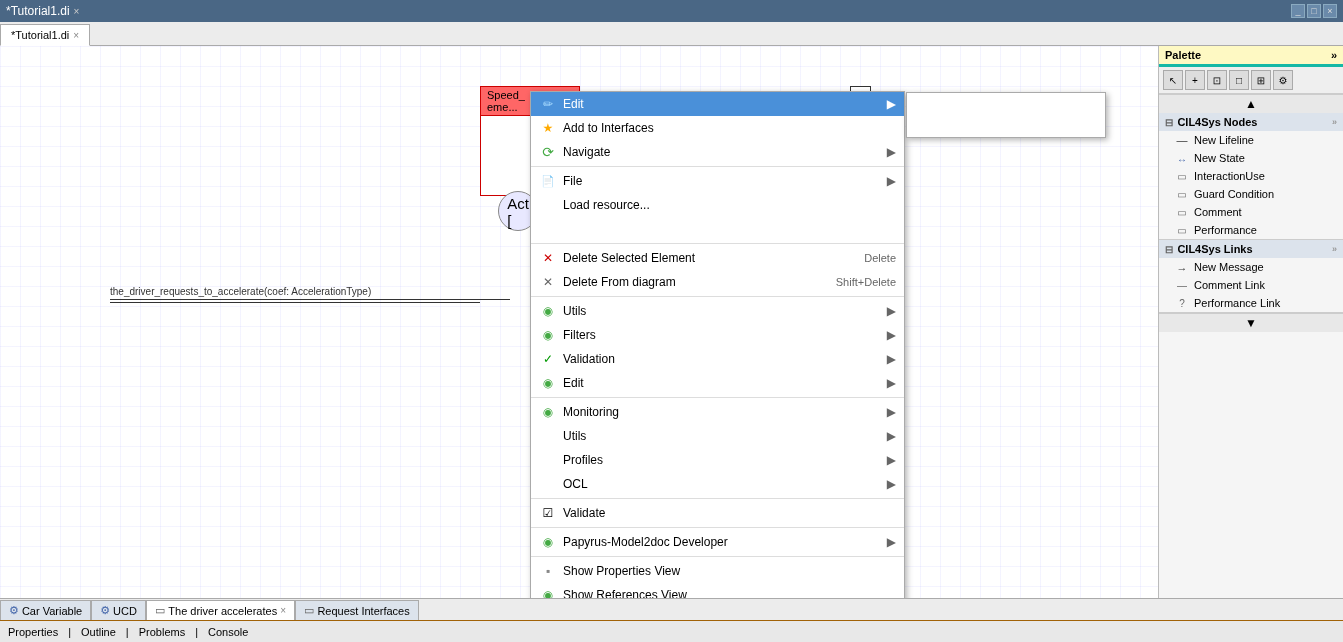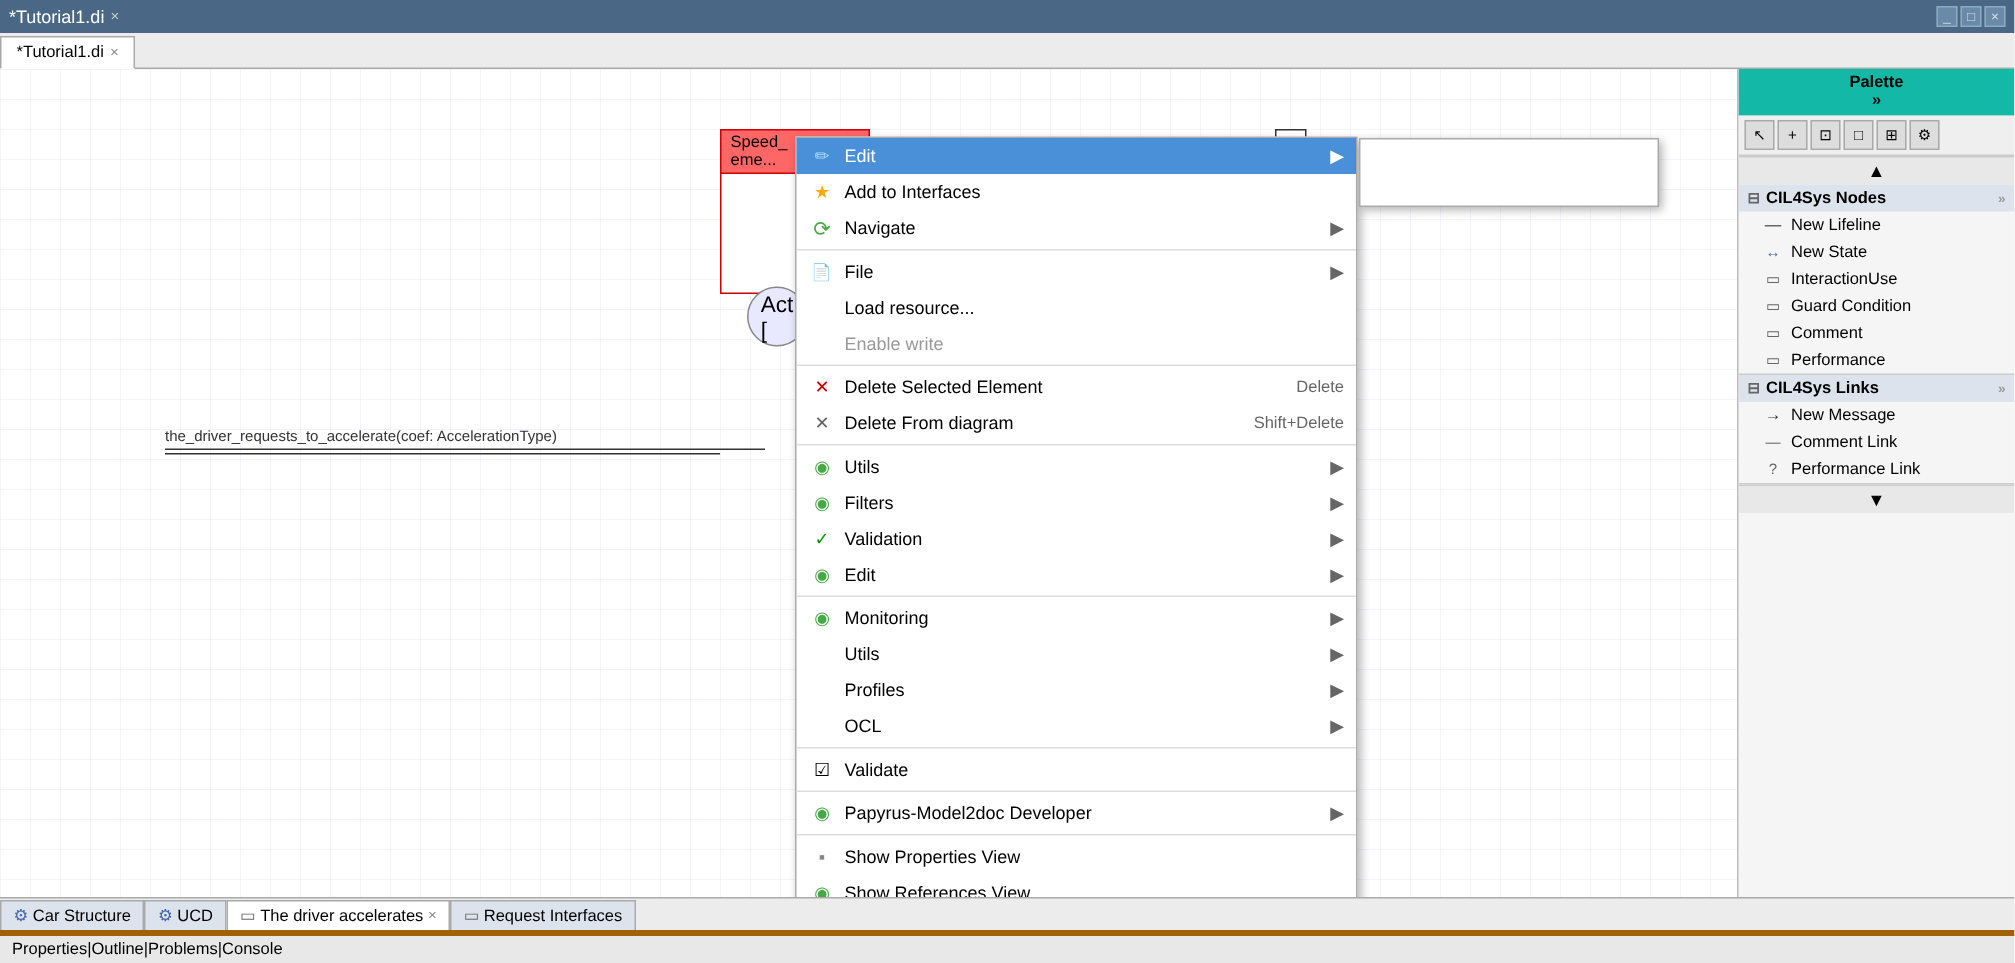--- a/index.html
+++ b/index.html
@@ -245,29 +245,28 @@
     
     .palette {
       width: 185px;
       background: #f5f5f5;
       border-left: 1px solid #bbb;
       display: flex;
       flex-direction: column;
       overflow: hidden;
     }
     .palette-header {
-      background: #14b8a6;
-      border-bottom: 1px solid #14b8a6;
+      background: #fef9c3;
+      border-bottom: 3px solid #14b8a6;
       padding: 3px 6px;
       font-weight: bold;
       font-size: 11px;
       display: flex;
       justify-content: space-between;
       align-items: center;
-      flex-direction: column;
     }
     .palette-toolbar {
       display: flex;
       gap: 2px;
       padding: 3px 4px;
       background: #efefef;
       border-bottom: 1px solid #ccc;
     }
     .palette-tool-btn {
       width: 20px;
@@ -329,25 +328,26 @@
       white-space: nowrap;
     }
     .bottom-tab.active {
       background: white;
     }
 
     
     .status-bar {
       height: 22px;
       background: #e8e8e8;
-      border-top: 4px solid #a16207;
+      border-top: 1px solid #a16207;
       display: flex;
       align-items: center;
       padding: 0 8px;
       font-size: 11px;
+      gap: 10px;
     }
 
     
     .palette-arrow {
       text-align: center;
       padding: 2px;
       background: #e8e8e8;
       border-top: 1px solid #ccc;
       cursor: pointer;
     }
@@ -448,21 +448,20 @@
         <span class="arrow" style="color:#666;">▶</span>
       </div>
 
       <div class="menu-item">
         <span class="icon"></span>
         <span class="label">Load resource...</span>
       </div>
 
       <div class="menu-item disabled">
         <span class="icon"></span>
-        <span class="label">Enable write</span>
       </div>
 
       <div class="menu-separator"></div>
 
       <div class="menu-item">
         <span class="icon" style="color:#cc0000;">✕</span>
         <span class="label">Delete Selected Element</span>
         <span class="shortcut">Delete</span>
       </div>
 
@@ -627,21 +626,21 @@
 
       <div class="palette-arrow">▼</div>
     </div>
   </div>
 
 </div>
 
 <div class="bottom-tabs">
   <div class="bottom-tab">
     <span style="color:#4466aa;">⚙</span>
-    <span>Car Structure</span>
+    <span>Car Variable</span>
   </div>
   <div class="bottom-tab">
     <span style="color:#4466aa;">⚙</span>
     <span>UCD</span>
   </div>
   <div class="bottom-tab active">
     <span style="color:#666;">▭</span>
     <span>The driver accelerates</span>
     <span style="font-size:10px; color:#888;">×</span>
   </div>

